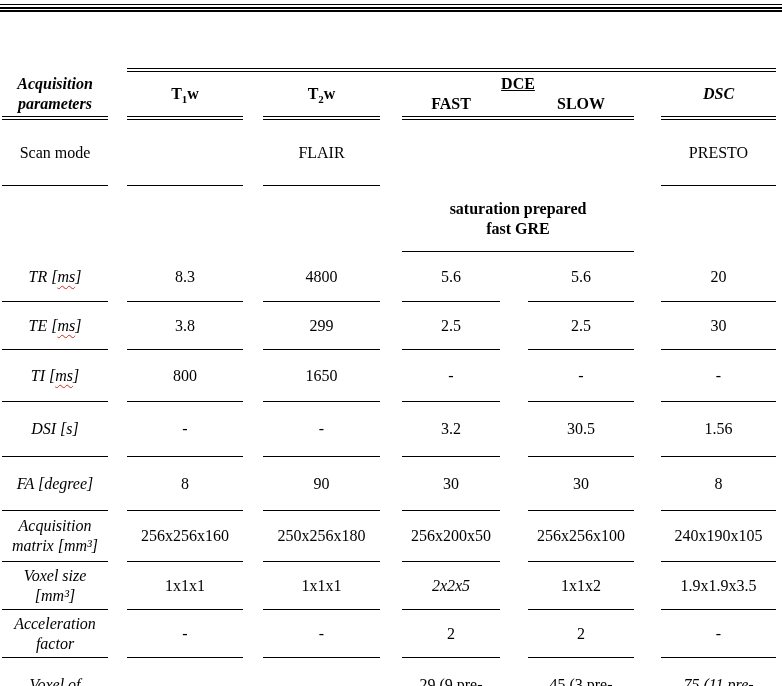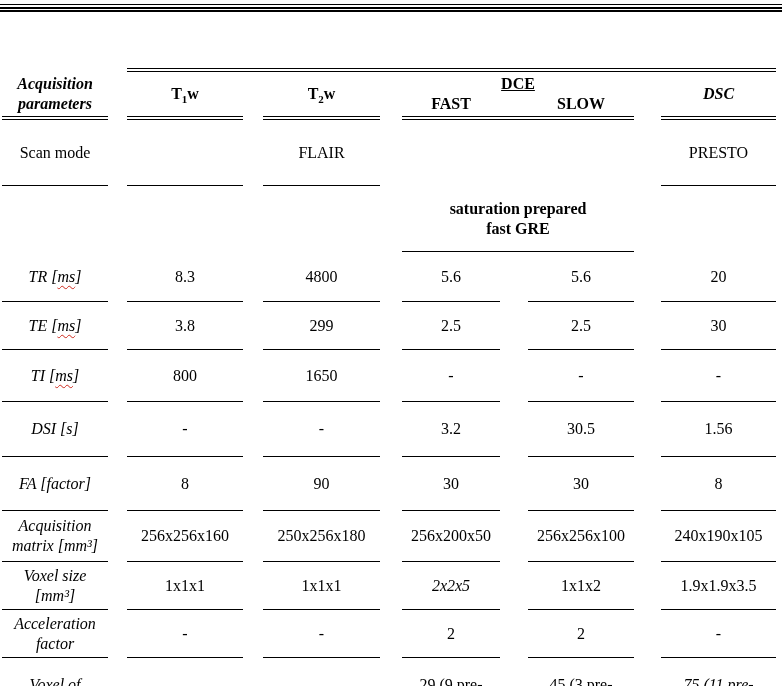--- a/index.html
+++ b/index.html
@@ -99,21 +99,21 @@
     <div class="cell b-single" style="grid-column: 5; min-height: 51px;">1650</div>
     <div class="cell b-single" style="grid-column: 7; min-height: 51px;">-</div>
     <div class="cell b-single" style="grid-column: 9; min-height: 51px;">-</div>
     <div class="cell b-single" style="grid-column: 11; min-height: 51px;">-</div>
     <div class="cell b-single lbl" style="grid-column: 1; min-height: 54px;">DSI [s]</div>
     <div class="cell b-single" style="grid-column: 3; min-height: 54px;">-</div>
     <div class="cell b-single" style="grid-column: 5; min-height: 54px;">-</div>
     <div class="cell b-single" style="grid-column: 7; min-height: 54px;">3.2</div>
     <div class="cell b-single" style="grid-column: 9; min-height: 54px;">30.5</div>
     <div class="cell b-single" style="grid-column: 11; min-height: 54px;">1.56</div>
-    <div class="cell b-single lbl" style="grid-column: 1; min-height: 53px;">FA [factor]</div>
+    <div class="cell b-single lbl" style="grid-column: 1; min-height: 53px;">FA [degree]</div>
     <div class="cell b-single" style="grid-column: 3; min-height: 53px;">8</div>
     <div class="cell b-single" style="grid-column: 5; min-height: 53px;">90</div>
     <div class="cell b-single" style="grid-column: 7; min-height: 53px;">30</div>
     <div class="cell b-single" style="grid-column: 9; min-height: 53px;">30</div>
     <div class="cell b-single" style="grid-column: 11; min-height: 53px;">8</div>
     <div class="cell b-single lbl" style="grid-column: 1; min-height: 50px;">Acquisition matrix [mm³]</div>
     <div class="cell b-single" style="grid-column: 3; min-height: 50px;">256x256x160</div>
     <div class="cell b-single" style="grid-column: 5; min-height: 50px;">250x256x180</div>
     <div class="cell b-single" style="grid-column: 7; min-height: 50px;">256x200x50</div>
     <div class="cell b-single" style="grid-column: 9; min-height: 50px;">256x256x100</div>

